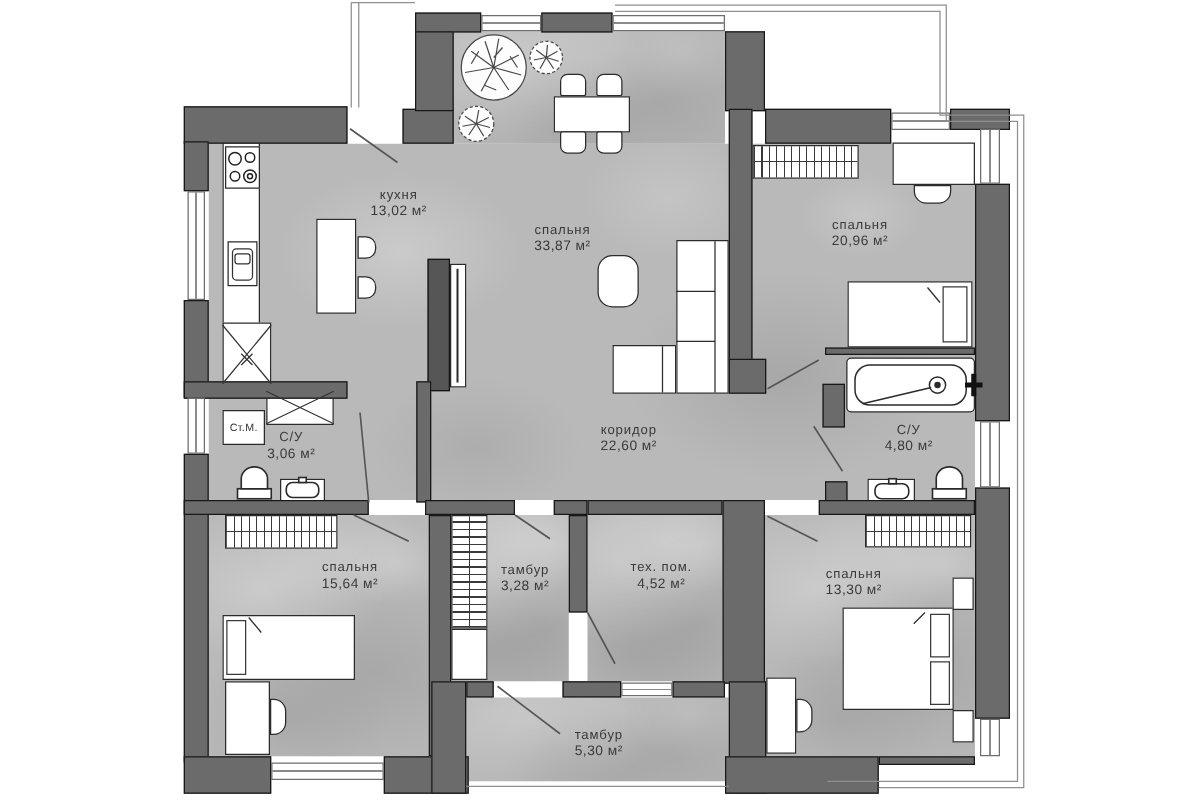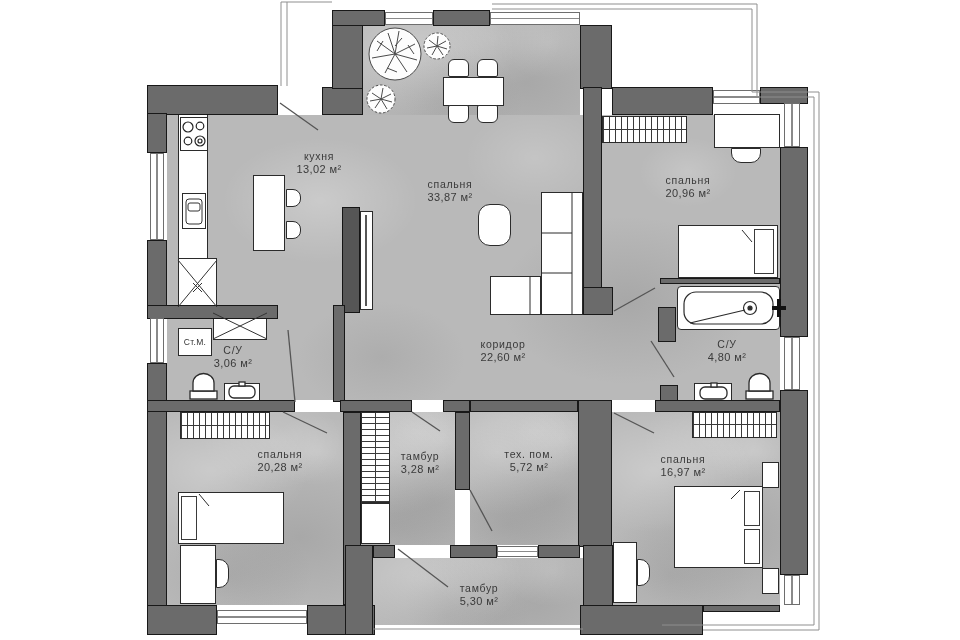--- a/index.html
+++ b/index.html
@@ -246,32 +246,32 @@
   <div class="lbl" style="left:503px;top:338px;">
     <div class="nm">коридор</div>
     <div class="ar">22,60 м²</div>
   </div>
   <div class="lbl" style="left:727px;top:338px;">
     <div class="nm">С/У</div>
     <div class="ar">4,80 м²</div>
   </div>
   <div class="lbl" style="left:280px;top:448px;">
     <div class="nm">спальня</div>
-    <div class="ar">20,28 м²</div>
+    <div class="ar">15,64 м²</div>
   </div>
   <div class="lbl" style="left:420px;top:450px;">
     <div class="nm">тамбур</div>
     <div class="ar">3,28 м²</div>
   </div>
   <div class="lbl" style="left:529px;top:448px;">
     <div class="nm">тех. пом.</div>
-    <div class="ar">5,72 м²</div>
+    <div class="ar">4,52 м²</div>
   </div>
   <div class="lbl" style="left:683px;top:453px;">
     <div class="nm">спальня</div>
-    <div class="ar">16,97 м²</div>
+    <div class="ar">13,30 м²</div>
   </div>
   <div class="lbl" style="left:479px;top:582px;">
     <div class="nm">тамбур</div>
     <div class="ar">5,30 м²</div>
   </div>
 
 </div>
 
 </body></html>

